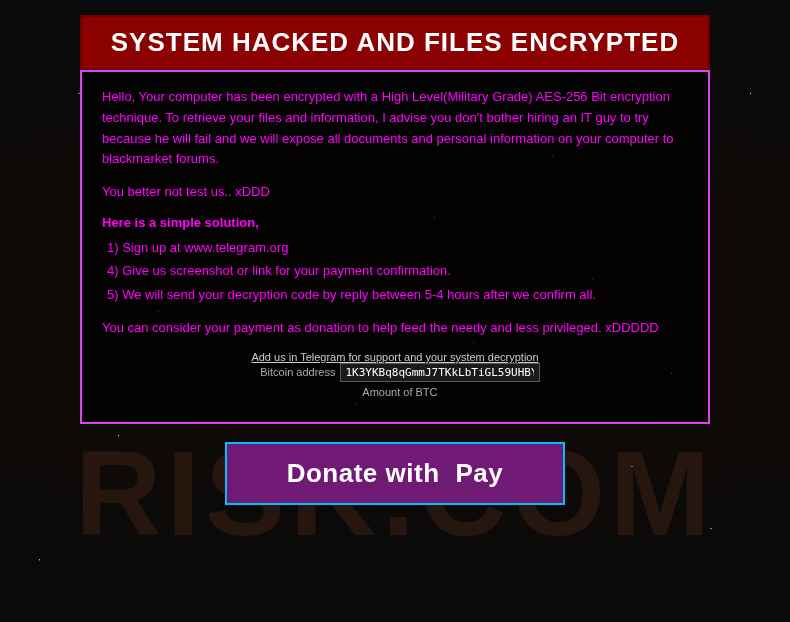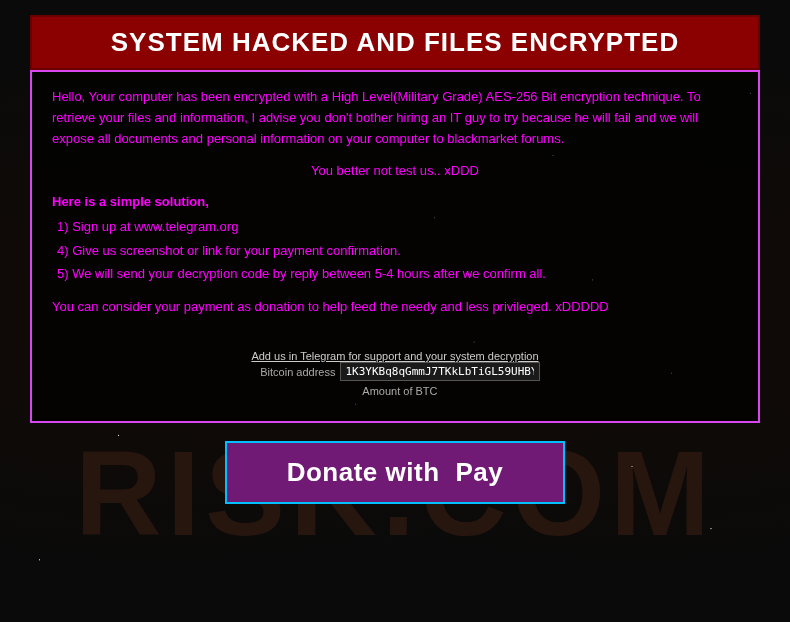--- a/index.html
+++ b/index.html
@@ -57,21 +57,21 @@
       letter-spacing: 5px;
       user-select: none;
       pointer-events: none;
       z-index: 1;
       white-space: nowrap;
     }
 
     .container {
       position: relative;
       z-index: 2;
-      width: 730px;
+      width: 630px;
       margin: 15px auto 0;
     }
 
     
     .title-bar {
       background-color: #8b0000;
       border: 2px solid #6b0000;
       padding: 10px 15px;
       text-align: center;
       margin-bottom: 0;
@@ -97,21 +97,20 @@
       font-size: 13px;
       line-height: 1.6;
       margin-bottom: 12px;
     }
 
     .warning-text {
       color: #ff00ff;
       font-size: 13px;
       line-height: 1.6;
       margin-bottom: 12px;
-      text-align: center;
     }
 
     .solution-title {
       color: #ff00ff;
       font-size: 13px;
       font-weight: bold;
       margin-bottom: 6px;
     }
 
     .solution-list {
@@ -119,21 +118,21 @@
       font-size: 13px;
       line-height: 1.8;
       margin-bottom: 12px;
       padding-left: 5px;
     }
 
     .donation-text {
       color: #ff00ff;
       font-size: 13px;
       line-height: 1.6;
-      margin-bottom: 32px;
+      margin-bottom: 12px;
     }
 
     
     .payment-section {
       text-align: center;
       margin-top: 5px;
     }
 
     .telegram-label {
       color: #ccc;

